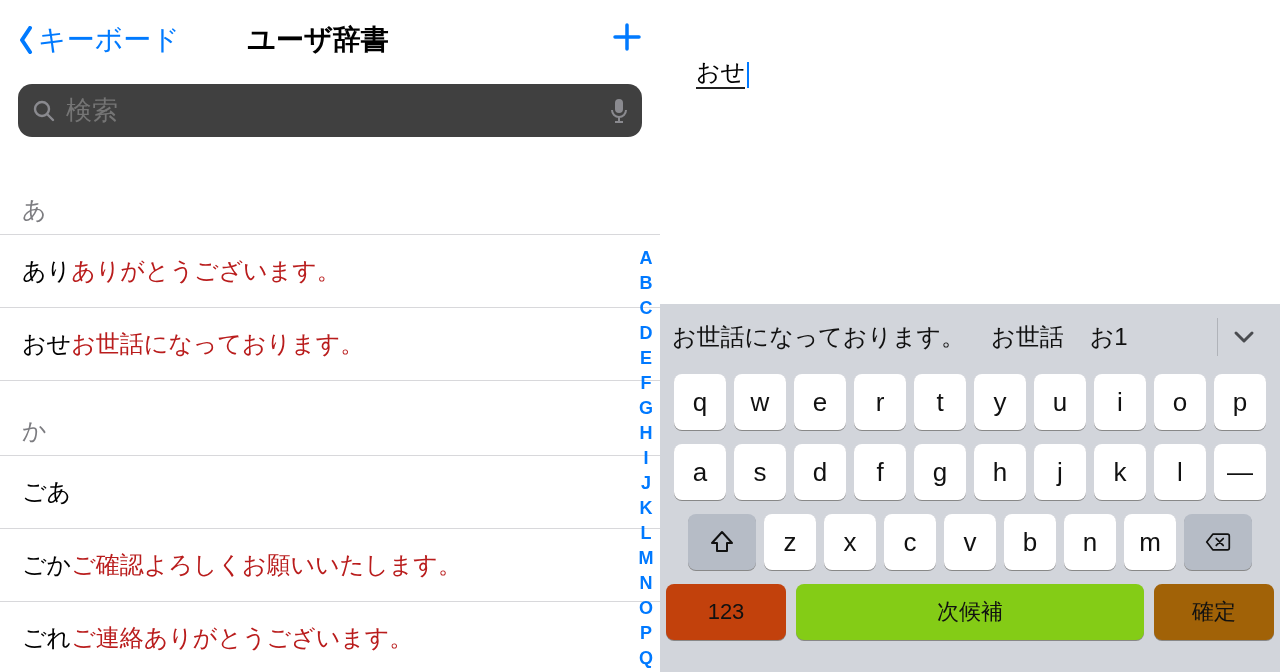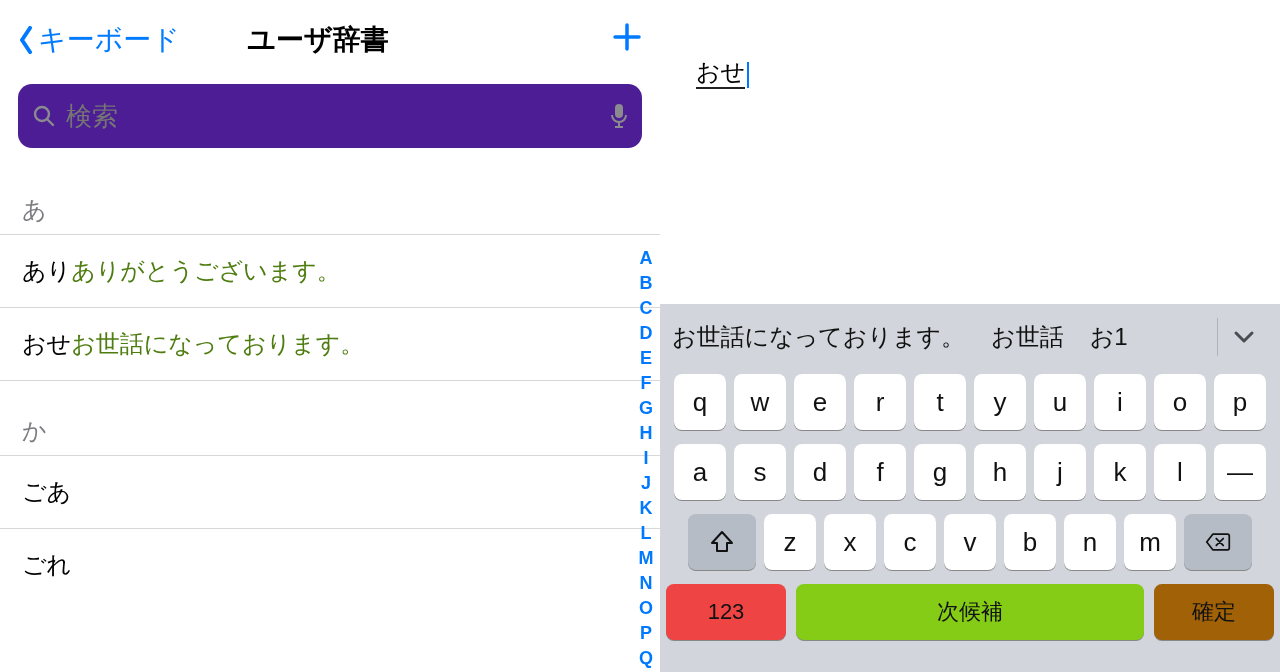--- a/index.html
+++ b/index.html
@@ -46,23 +46,23 @@
     pointer-events: none;
   }
   .add-btn {
     color: #007aff;
     cursor: pointer;
     font-size: 36px;
     line-height: 1;
   }
   .searchbar {
     margin: 4px 18px 0;
-    background: #4c1d95;
+    background: #404040;
     border-radius: 14px;
-    height: 64px;
+    height: 53px;
     display: flex;
     align-items: center;
     padding: 0 14px;
     gap: 10px;
   }
   .search-icon, .mic-icon { color: #8a8a8f; }
   .search-input {
     flex: 1;
     border: none;
     background: transparent;
@@ -82,21 +82,21 @@
     border-bottom: 1px solid #d8d8db;
   }
   .row {
     display: flex;
     align-items: center;
     padding: 20px 22px;
     font-size: 24px;
     border-bottom: 1px solid #d8d8db;
   }
   .row .short { color: #000; }
-  .row .long  { color: #4d7c0f; font-family: Liberation Serif, serif; }
+  .row .long  { color: #b91c1c; font-family: Liberation Serif, serif; }
   .index-rail {
     position: absolute;
     right: 2px;
     top: 246px;
     width: 24px;
     text-align: center;
     color: #0079ff;
     font-size: 18px;
     font-weight: 600;
     line-height: 25px;
@@ -177,21 +177,21 @@
     color: #111;
   }
   .kb-row.r2 .key { width: 52px; }
   .key.func {
     background: #b6bcc6;
     width: 68px;
     font-size: 20px;
   }
   .key.shift svg, .key.del svg { width: 26px; height: 26px; }
   .bottom-row { display: flex; gap: 10px; }
-  .key.num { background:#ef4444; width: 120px; font-size: 22px; }
+  .key.num { background:#c2410c; width: 120px; font-size: 22px; }
   .key.space { background:#84cc16; flex:1; font-size: 22px; }
   .key.confirm { background:#a16207; width: 120px; font-size: 22px; }
 </style>
 </head>
 <body>
 
 <div class="left-pane">
   <div class="nav">
     <div class="back-btn">
       <svg class="chevron-left" viewBox="0 0 16 28">
@@ -229,22 +229,27 @@
     </div>
     <div class="row">
       <span class="short">おせ</span>
       <span class="long">お世話になっております。</span>
     </div>
 
     <div class="section-header">か</div>
     <div class="row">
       <span class="short">ごあ</span>
     </div>
+    <div class="row">
+      <span class="short">ごか</span>
+      <span class="long">ご確認よろしくお願いいたします。</span>
+    </div>
     <div class="row" style="border-bottom:none">
       <span class="short">ごれ</span>
+      <span class="long">ご連絡ありがとうございます。</span>
     </div>
   </div>
 
   <div class="index-rail" id="index-rail">
       <div>A</div>
       <div>B</div>
       <div>C</div>
       <div>D</div>
       <div>E</div>
       <div>F</div>

